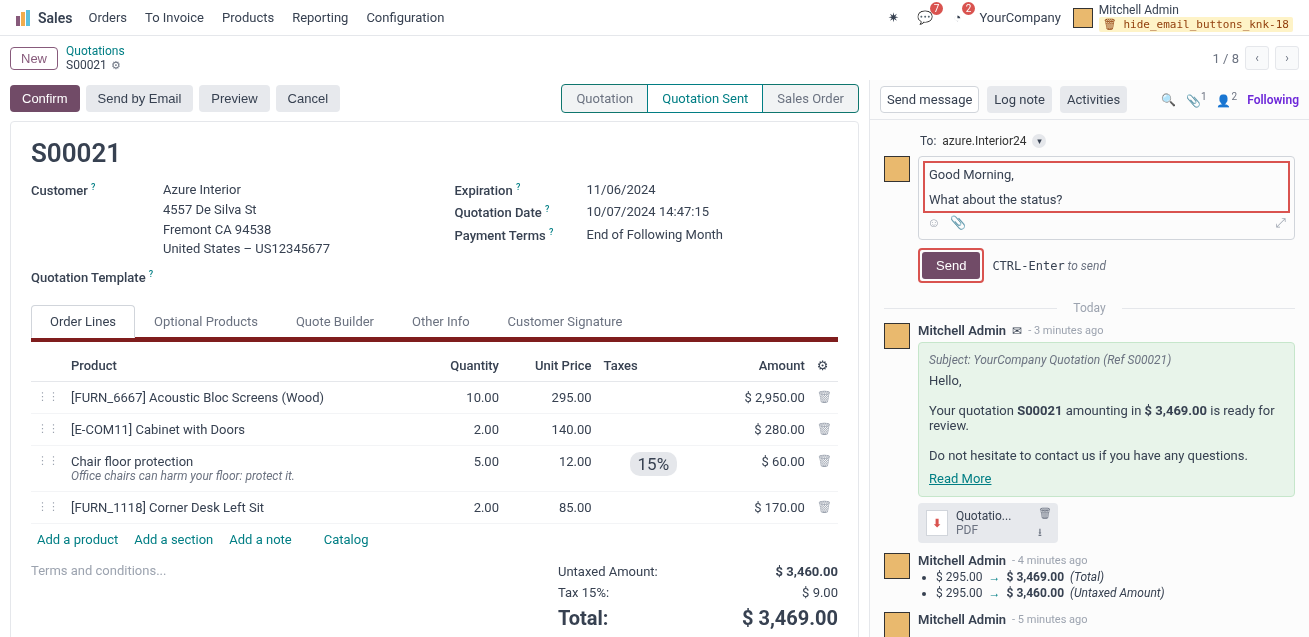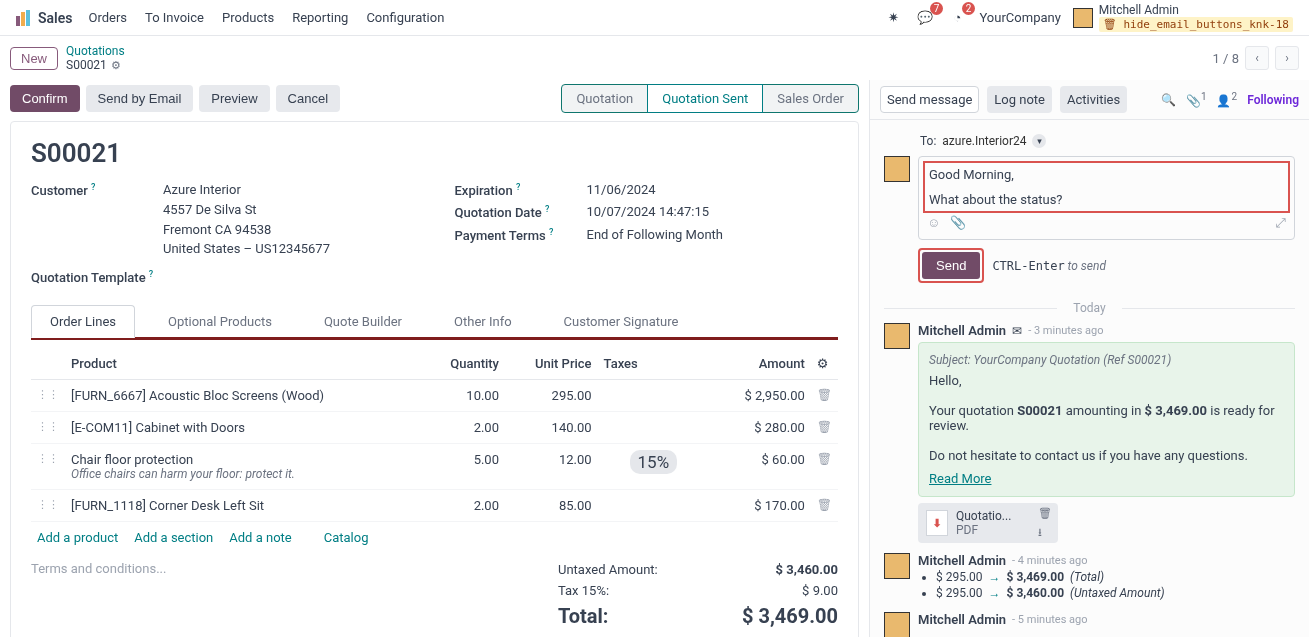--- a/index.html
+++ b/index.html
@@ -48,21 +48,21 @@
 .sheet { border:1px solid #e5e7eb; border-radius:4px; padding:16px 20px; margin-top:4px; background:#fff; }
 .sheet h1 { font-size:26px; font-weight:600; margin-bottom:14px; }
 .info-row { display:flex; gap:40px; margin-bottom:12px; }
 .info-col { flex:1; }
 .fld { display:flex; margin-bottom:6px; font-size:13px; }
 .fld-label { width:132px; font-weight:500; color:#374151; }
 .fld-label .q { color:#017e84; font-size:9px; vertical-align:super; }
 .fld-val { color:#374151; }
 .addr { margin-left:132px; font-size:13px; color:#374151; line-height:1.5; margin-top:-4px; }
 
-.tabs { display:flex; border-bottom:3px solid #7f1d1d; margin-top:14px;gap:14px; }
+.tabs { display:flex; border-bottom:5px solid #7f1d1d; margin-top:14px; }
 .tab { padding:8px 18px; font-size:13px; color:#6b7280; cursor:pointer; border:1px solid transparent; border-bottom:none; }
 .tab.active { border:1px solid #d1d5db; border-bottom:1px solid #fff; margin-bottom:-1px; color:#374151; background:#fff; border-radius:4px 4px 0 0; }
 
 table { width:100%; border-collapse:collapse; margin-top:8px; font-size:13px; }
 th { text-align:left; padding:8px 6px; font-weight:500; color:#374151; border-bottom:1px solid #e5e7eb; }
 th.r, td.r { text-align:right; }
 td { padding:8px 6px; border-bottom:1px solid #f3f4f6; vertical-align:top; }
 .drag { color:#9ca3af; cursor:move; width:16px; font-size:11px; }
 .del { color:#9ca3af; width:16px; font-size:12px; }
 .desc-sub { font-style:italic; color:#6b7280; font-size:12px; }

